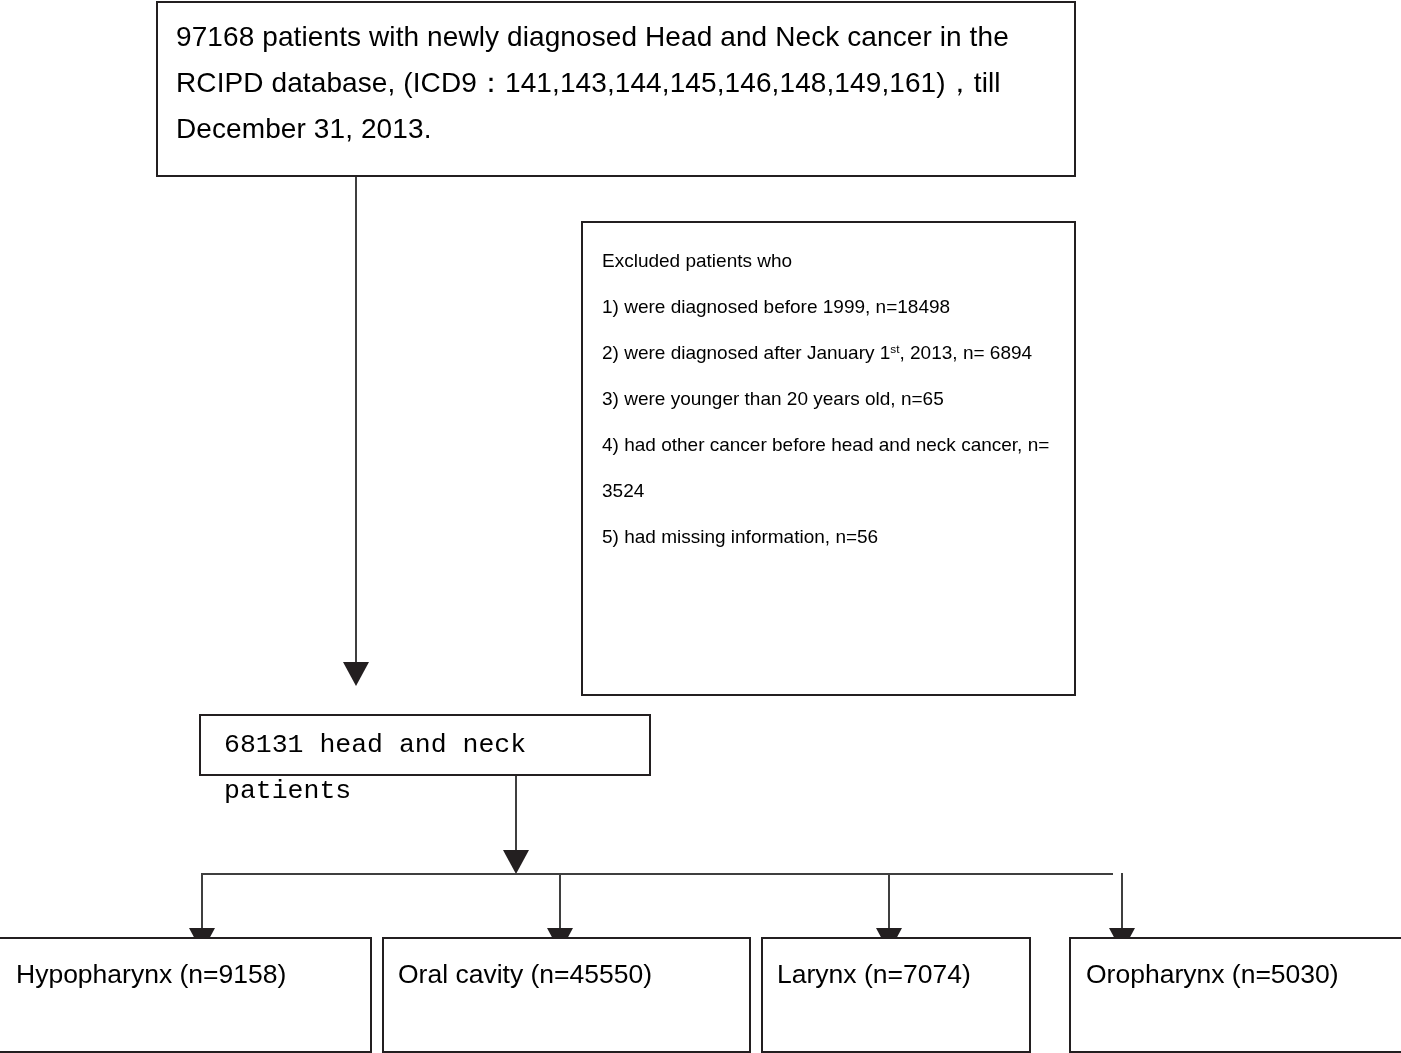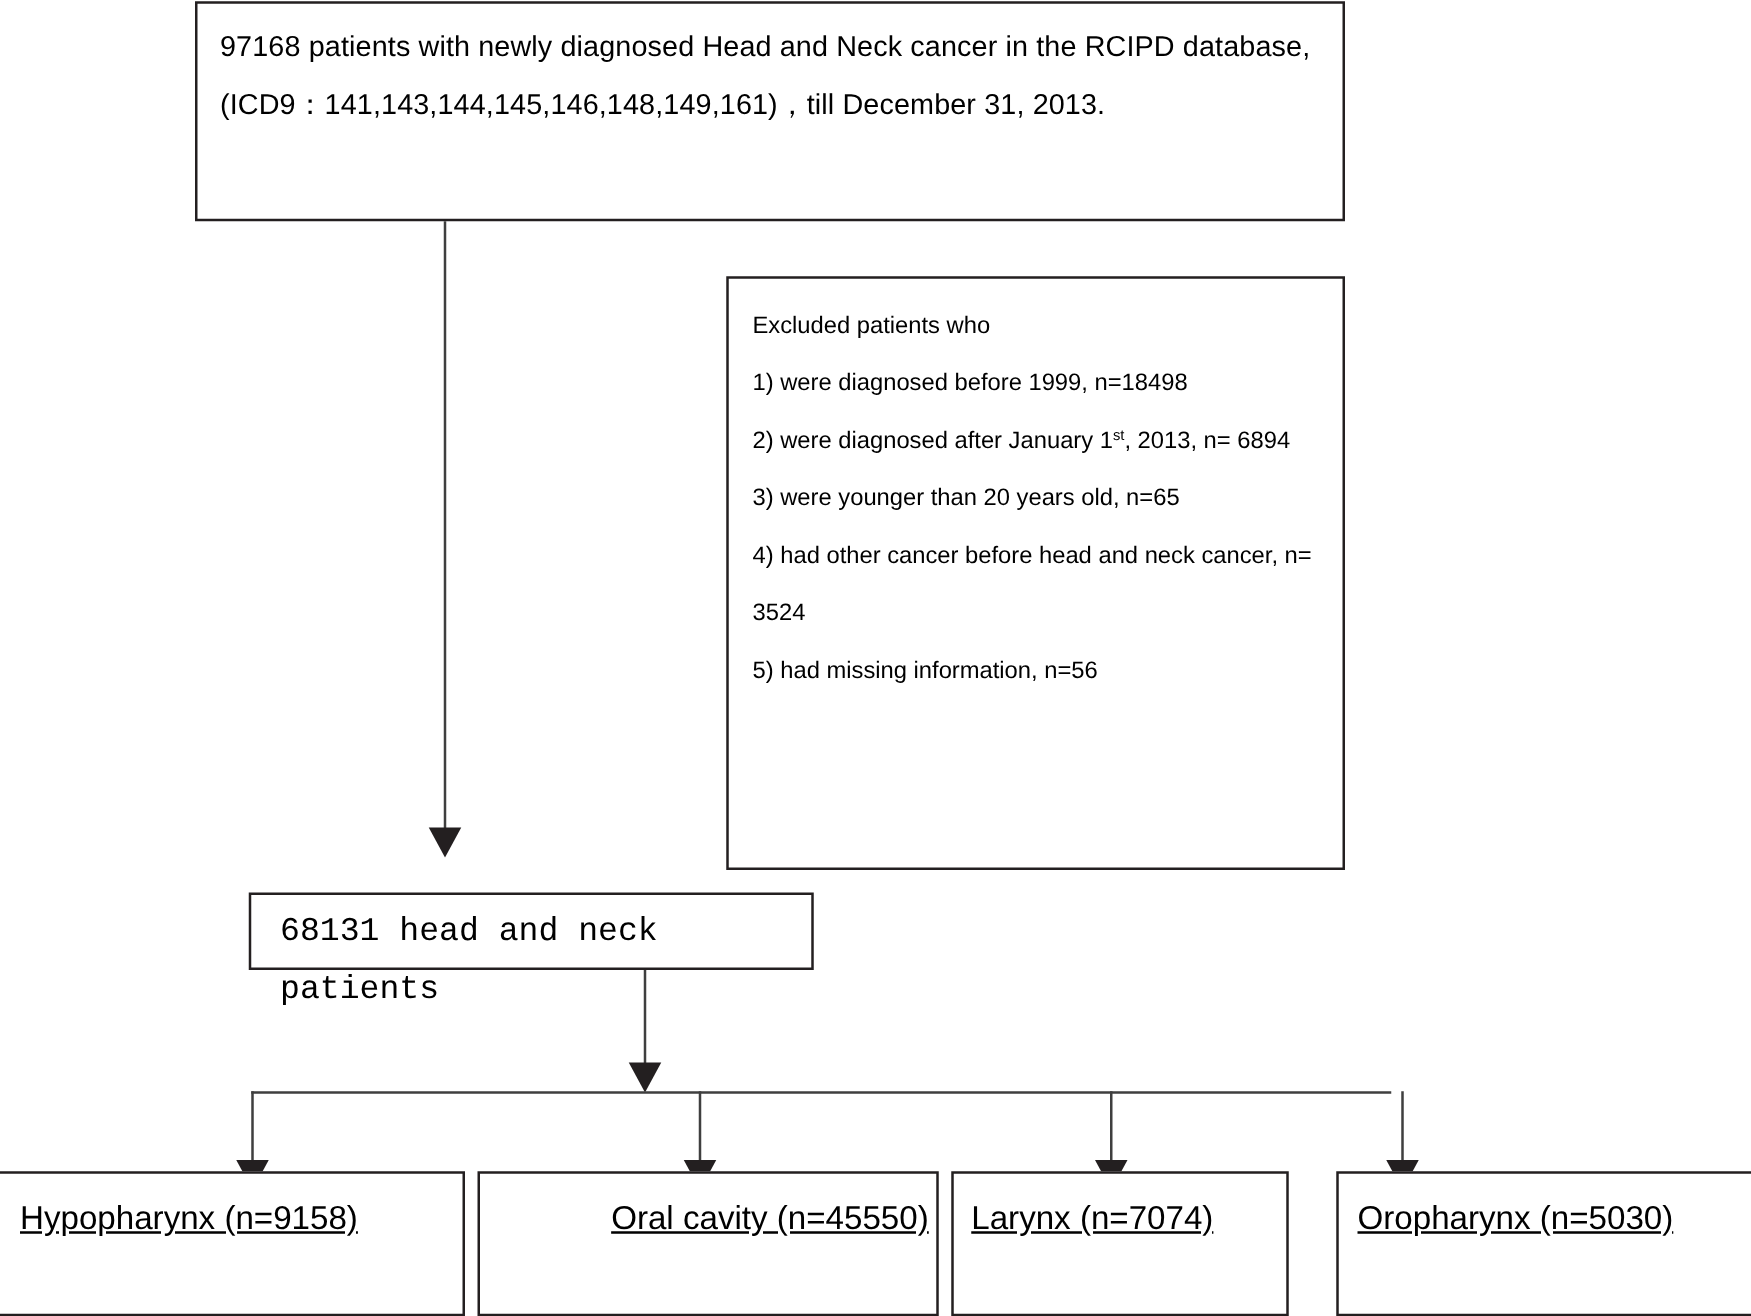--- a/index.html
+++ b/index.html
@@ -35,21 +35,21 @@
   #node-source {
     left: 156px;
     top: 1px;
     width: 920px;
     height: 176px;
   }
   #source-text {
     left: 176px;
     top: 14px;
     width: 890px;
-    font-size: 23px;
+    font-size: 28px;
     line-height: 46px;
     letter-spacing: 0.1px;
   }
   
   #node-exclusions {
     left: 581px;
     top: 221px;
     width: 495px;
     height: 475px;
   }
@@ -82,26 +82,25 @@
   }
   
   .subsite {
     top: 937px;
     height: 116px;
   }
   .subsite-text {
     top: 951px;
     font-size: 26.5px;
     line-height: 46px;
-    text-decoration: underline;
   }
   #node-subsite-0 { left: -2px;   width: 374px; }
   #subsite-text-0 { left: 16px;   width: 350px; }
   #node-subsite-1 { left: 382px;  width: 369px; }
-  #subsite-text-1 { left: 398px;  width: 345px; text-align: right; }
+  #subsite-text-1 { left: 398px;  width: 345px; }
   #node-subsite-2 { left: 761px;  width: 270px; }
   #subsite-text-2 { left: 777px;  width: 250px; }
   #node-subsite-3 { left: 1069px; width: 334px; }
   #subsite-text-3 { left: 1086px; width: 312px; }
 
   
   .edge {
     position: absolute;
     background: #3f3f3f;
   }

